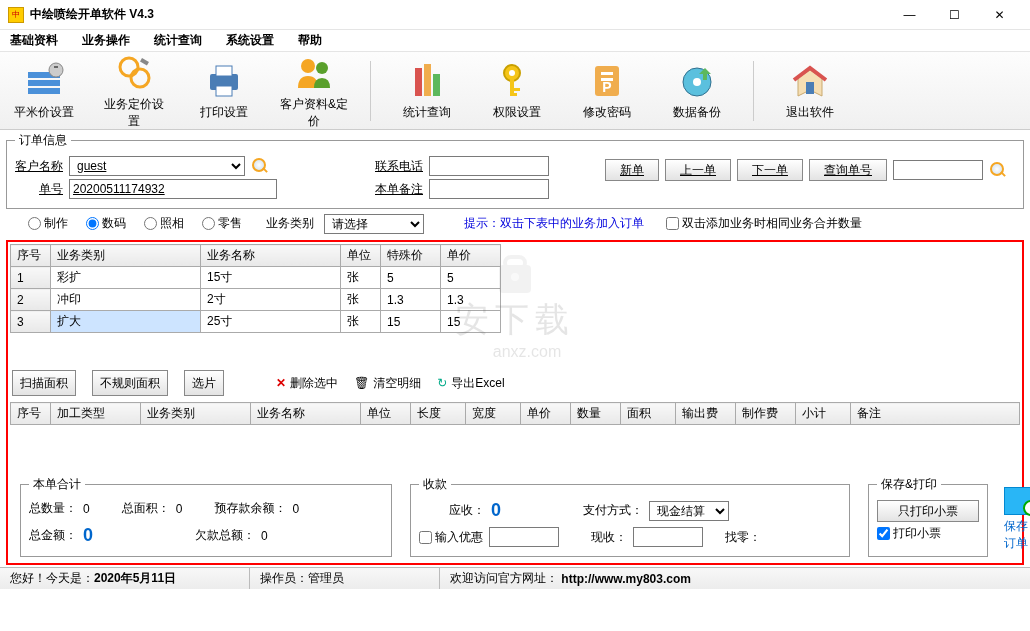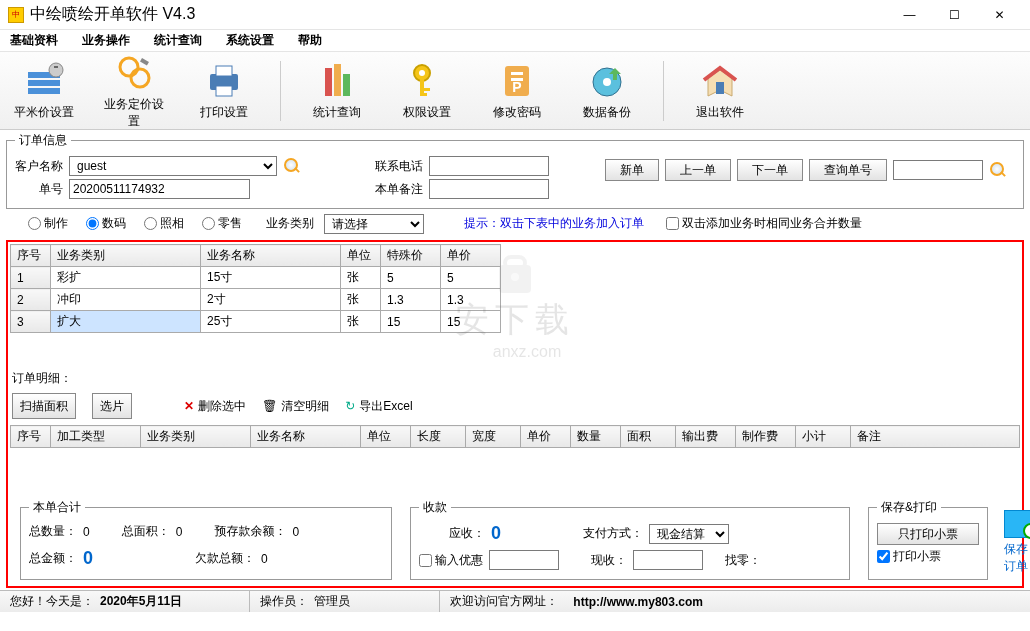--- a/index.html
+++ b/index.html
@@ -1,36 +1,36 @@
 <!DOCTYPE html>
 <html><head>
 <meta charset="utf-8">
 <style>
 * { box-sizing: border-box; margin: 0; padding: 0; }
 body { font-family: "Microsoft YaHei", SimSun, Arial, sans-serif; font-size: 12px; background: #fff; color: #000; width: 1030px; height: 631px; overflow: hidden; }
 .titlebar { height: 30px; background: #fff; border-bottom: 1px solid #e5e5e5; display: flex; align-items: center; padding: 0 8px; }
 .titlebar .icon { width: 16px; height: 16px; background: #ffcc00; border: 1px solid #cc9900; margin-right: 6px; display:flex;align-items:center;justify-content:center;font-size:8px;color:#c00; }
-.titlebar .title { flex: 1; font-size: 16px; }
+.titlebar .title { flex: 1; font-size: 12px; font-weight: bold; }
 .titlebar .winbtns { display: flex; gap: 0; }
 .titlebar .winbtn { width: 45px; height: 28px; display: flex; align-items: center; justify-content: center; font-family: Arial; cursor: default; }
 .menubar { height: 22px; background: #fff; display: flex; align-items: center; padding: 0 4px; gap: 12px; border-bottom: 1px solid #e5e5e5; }
 .menubar span { cursor: default; padding: 2px 6px; font-weight: bold; }
 .toolbar { height: 78px; background: linear-gradient(#fdfdfd,#f0f0f0); border-bottom: 1px solid #ccc; display: flex; align-items: center; padding: 4px 10px; gap: 22px; }
 .toolbtn { display: flex; flex-direction: column; align-items: center; gap: 4px; cursor: default; width: 68px; }
 .toolbtn .ticon { width: 40px; height: 40px; display:flex;align-items:center;justify-content:center; }
 .toolbtn .tlabel { font-size: 12px; text-align: center; }
 .divider { width: 1px; height: 60px; background: #ccc; }
 fieldset { border: 1px solid #999; margin: 2px 6px; padding: 4px 8px 6px; font-size: 12px; }
 legend { padding: 0 4px; }
 .row { display: flex; align-items: center; gap: 6px; margin: 3px 0; }
 .row label { white-space: nowrap; }
 input[type=text], select { font-size: 12px; height: 20px; border: 1px solid #7a7a7a; background: #fff; padding: 0 3px; }
 .btn { height: 22px; padding: 0 14px; border: 1px solid #888; background: linear-gradient(#fff,#e3e3e3); cursor: default; font-size: 12px; }
 .btn2 { height: 26px; padding: 0 7px; border: 1px solid #888; background: linear-gradient(#fff,#e3e3e3); cursor: default; font-size: 12px; }
-.orderinfo { display: flex; align-items: flex-start; }
+.orderinfo { display: flex; align-items: flex-start; text-decoration: underline; }
 .orderinfo .left { width: 360px; }
 .orderinfo .mid { width: 200px; }
 .orderinfo .right { flex: 1; display: flex; gap: 6px; justify-content: flex-end; padding-top: 6px; padding-right: 8px; align-items:center; }
 .radios { display: flex; align-items: center; gap: 18px; margin: 4px 14px; }
 .radios label { display: flex; align-items: center; gap: 3px; }
 .bizrow { display: flex; align-items: center; gap: 10px; margin: 2px 14px 4px; }
 .redbox { border: 2px solid #f00; margin: 0 6px 2px; padding: 2px 0 2px; }
 table { border-collapse: collapse; width: 100%; }
 th, td { border: 1px solid #aaa; text-align: left; padding: 2px 6px; height: 20px; font-weight: normal; }
 th { background: linear-gradient(#f8f8f8,#e8e8e8); }
@@ -46,21 +46,21 @@
 .bottom { display: flex; gap: 6px; margin: 2px 6px; }
 .bottom fieldset { flex: 0 0 auto; }
 .fs1 { width: 372px; }
 .fs2 { width: 440px; }
 .fs3 { width: 120px; }
 .savecol { display:flex;flex-direction:column;align-items:center;gap:3px;justify-content:center;padding:6px 4px 0; }
 .saveicon { width:34px;height:28px;background:#29b6f6;border:1px solid #0288d1;position:relative; }
 .saveicon::after { content:''; position:absolute;right:-2px;bottom:-2px;width:12px;height:12px;border:2px solid #0a0;border-radius:50%;background:#fff; }
 .bignum { color: #06c; font-size: 18px; font-weight: bold; }
 .statusbar { height: 22px; border-top: 1px solid #bbb; display: flex; align-items: center; font-size: 12px; background: linear-gradient(#f8f8f8,#ececec); }
-.statusbar .cell { border-right: 1px solid #bbb; padding: 0 10px; height: 100%; display: flex; align-items: center; gap: 6px; }
+.statusbar .cell { border-right: 1px solid #bbb; padding: 0 10px; height: 100%; display: flex; align-items: center; }
 .mag { width:18px;height:18px;display:inline-block;position:relative; }
 .mag::before { content:'';position:absolute;width:10px;height:10px;border:2px solid #f5a623;border-radius:50%;left:1px;top:1px;background:radial-gradient(#fff,#cde); }
 .mag::after { content:'';position:absolute;width:6px;height:2px;background:#f5a623;transform:rotate(45deg);left:11px;top:12px; }
 .hint { color: #00d; }
 .selcell { background: #cde4ff; }
 </style>
 </head>
 <body>
 
 <div class="titlebar">
@@ -107,20 +107,31 @@
   <div class="toolbtn">
       <div class="ticon">
         <svg width="40" height="40">
           <rect x="6" y="14" width="28" height="16" rx="2" fill="#4a7db5"></rect>
           <rect x="12" y="6" width="16" height="10" fill="#fff" stroke="#4a7db5"></rect>
           <rect x="12" y="26" width="16" height="10" fill="#fff" stroke="#4a7db5"></rect>
         </svg>
       </div>
       <div class="tlabel">打印设置</div>
     </div>
+  <div class="toolbtn">
+      <div class="ticon">
+        <svg width="40" height="40">
+          <circle cx="14" cy="14" r="7" fill="#f5a623"></circle>
+          <path d="M4 36 Q4 24 14 24 Q24 24 24 36 Z" fill="#f5a623"></path>
+          <circle cx="28" cy="16" r="6" fill="#5aa02c"></circle>
+          <path d="M20 36 Q20 26 28 26 Q36 26 36 36 Z" fill="#5aa02c"></path>
+        </svg>
+      </div>
+      <div class="tlabel">客户资料&amp;定价</div>
+    </div>
   <div class="divider"></div>
   <div class="toolbtn">
       <div class="ticon">
         <svg width="40" height="40">
           <rect x="8" y="8" width="7" height="28" fill="#d9534f"></rect>
           <rect x="17" y="4" width="7" height="32" fill="#f0ad4e"></rect>
           <rect x="26" y="14" width="7" height="22" fill="#5cb85c"></rect>
         </svg>
       </div>
       <div class="tlabel">统计查询</div>
@@ -170,26 +181,26 @@
       <div class="tlabel">退出软件</div>
     </div>
 </div>
 
 <fieldset>
   <legend>订单信息</legend>
   <div class="orderinfo">
     <div class="left">
       <div class="row">
         <label>客户名称</label>
-        <select style="width:208px"><option>guest</option></select>
+        <select style="width:176px"><option>guest</option></select>
         <span class="mag"></span>
       </div>
       <div class="row">
         <label style="margin-left:24px">单号</label>
-        <input type="text" style="width: 181px;" value="20200511174932">
+        <input type="text" style="width: 208px;" value="20200511174932">
       </div>
     </div>
     <div class="mid">
       <div class="row">
           <label>联系电话</label>
           <input type="text" style="width: 120px;">
         </div>
       <div class="row">
           <label>本单备注</label>
           <input type="text" style="width: 120px;">
@@ -281,23 +292,23 @@
             <td>25寸</td>
             <td>张</td>
             <td>15</td>
             <td>15</td>
             <td style="border:none"></td>
           </tr>
     </tbody>
       </table>
   </div>
 
-  <div style="margin:6px 4px 2px">订单明细：</div>
   <div class="detailbar">
     <button class="btn2">扫描面积</button>
+    <button class="btn2">不规则面积</button>
     <button class="btn2">选片</button>
     <span style="width:20px"></span>
     <span class="linkish">
         <span class="delx">✕</span>
         <span>删除选中</span>
       </span>
     <span class="linkish">
         <span>🗑</span>
         <span>清空明细</span>
       </span>

